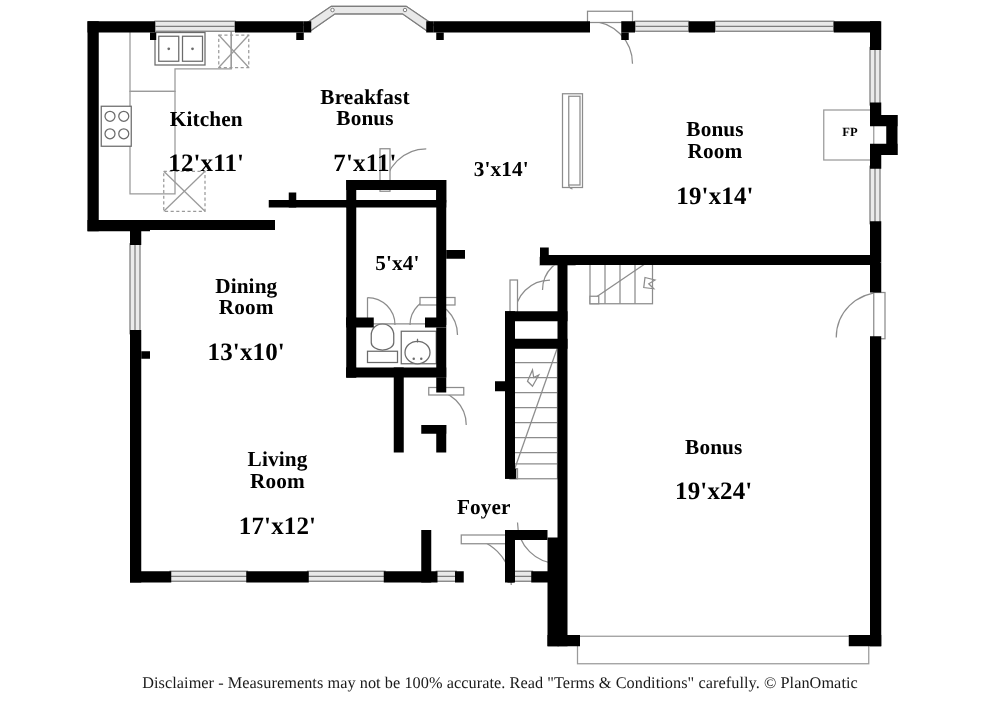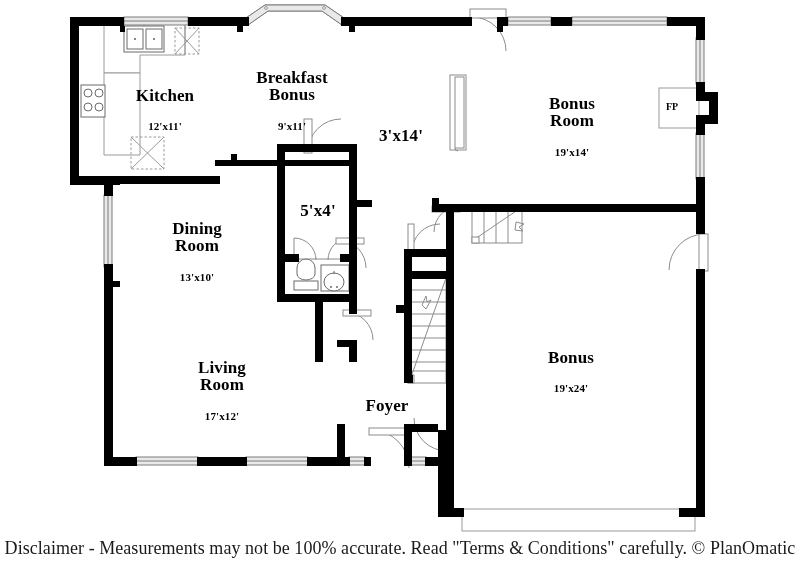--- a/index.html
+++ b/index.html
@@ -39,40 +39,41 @@
     white-space: pre-line;
     letter-spacing: 0.1px;
     pointer-events: none;
   }
   .rl-name {
     display: block;
     font-size: 17px;
   }
   .rl-dim {
     display: block;
-    font-size: 11px;
+    font-size: 20px;
   }
   .rl-dimonly .rl-dim {
     font-size: 17px;
   }
   .fp-label {
     position: absolute;
     font-family: "Liberation Serif", "DejaVu Serif", serif;
     font-weight: bold;
     font-size: 10px;
     color: #000;
+    text-align: center;
   }
   #disclaimer {
     position: absolute;
     left: 0;
     right: 0;
     top: 538px;
     text-align: center;
     font-family: "Liberation Serif", "DejaVu Serif", serif;
-    font-size: 18px;
+    font-size: 13px;
     color: #1a1a1a;
     letter-spacing: 0.05px;
   }
 </style>
 </head>
 <body>
 
 <div id="plan-root">
 
   <svg id="floorplan-svg" viewBox="0 0 800 581">
@@ -377,21 +378,21 @@
   </svg>
 
   <div class="room-label" style="left:105px; top:70px; width:120px;">
     <span class="rl-name">Kitchen</span>
     <span class="rl-dim">12'x11'</span>
   </div>
 
   <div class="room-label" style="left:222px; top:52px; width:140px;">
     <span class="rl-name">Breakfast
 Bonus</span>
-    <span class="rl-dim">9'x11'</span>
+    <span class="rl-dim">7'x11'</span>
   </div>
 
   <div class="room-label rl-dimonly" style="left:346px; top:110px; width:110px;">
     <span class="rl-dim">3'x14'</span>
   </div>
 
   <div class="room-label" style="left:507px; top:78px; width:130px;">
     <span class="rl-name">Bonus
 Room</span>
     <span class="rl-dim">19'x14'</span>

